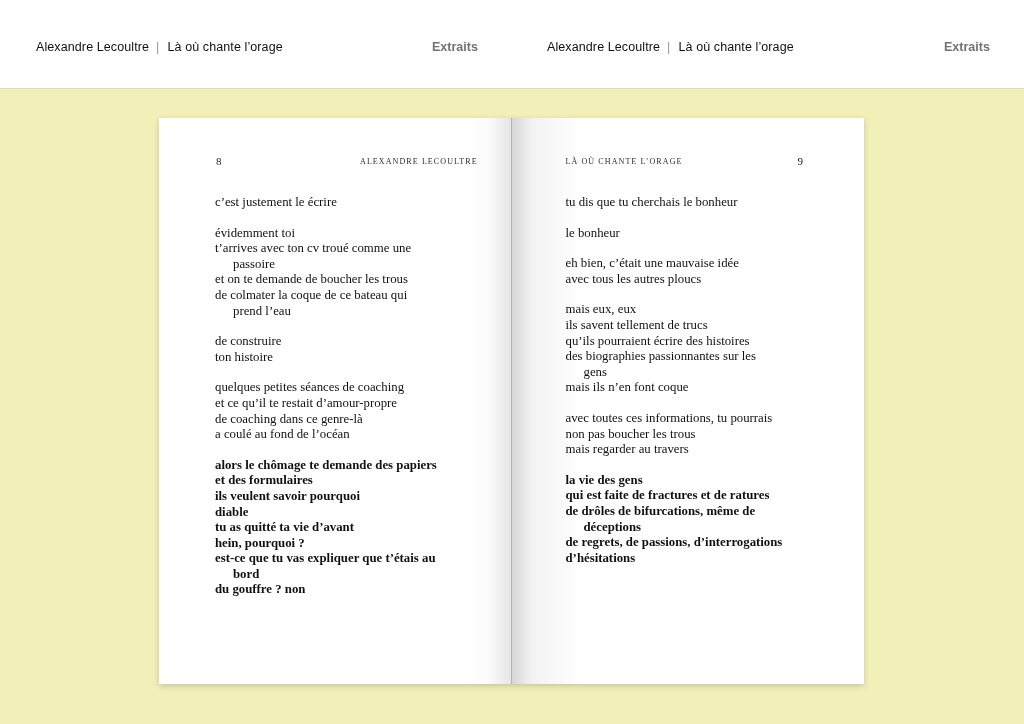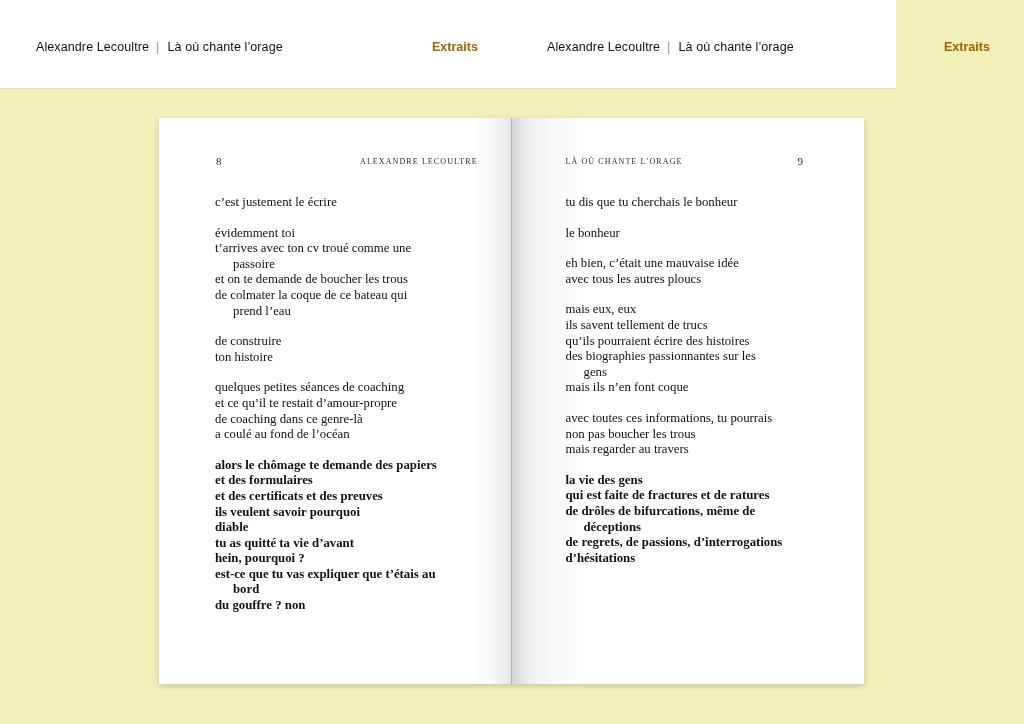--- a/index.html
+++ b/index.html
@@ -16,21 +16,21 @@
   .page {
     position: relative;
     width: 1024px;
     height: 724px;
   }
 
   
   .topbar {
     position: absolute;
     left: 0; top: 0;
-    width: 896px;
+    width: 1024px;
     height: 89px;
     background: #ffffff;
     border-bottom: 1px solid #dcdcc8;
     box-sizing: border-box;
   }
   .topbar-inner {
     position: relative;
     width: 100%;
     height: 100%;
   }
@@ -51,21 +51,21 @@
   .brand .author, .brand .title {
     display: inline-block;
   }
   .brand-left { left: 36px; }
   .brand-right { left: 547px; }
   .extraits {
     position: absolute;
     top: 40px;
     font-size: 12.5px;
     font-weight: bold;
-    color: #a16207;
+    color: #737373;
     white-space: nowrap;
   }
   .extraits-left { left: 432px; }
   .extraits-right { left: 944px; }
 
   
   .book {
     position: absolute;
     left: 159px;
     top: 118px;
@@ -197,21 +197,20 @@
             </div>
             <div class="stanza">
               <div class="line">quelques petites séances de coaching</div>
               <div class="line">et ce qu’il te restait d’amour-propre</div>
               <div class="line">de coaching dans ce genre-là</div>
               <div class="line">a coulé au fond de l’océan</div>
             </div>
             <div class="stanza">
               <div class="line">alors le chômage te demande des papiers</div>
               <div class="line">et des formulaires</div>
-              <div class="line">et des certificats et des preuves</div>
               <div class="line">ils veulent savoir pourquoi</div>
               <div class="line">diable</div>
               <div class="line">tu as quitté ta vie d’avant</div>
               <div class="line">hein, pourquoi ?</div>
               <div class="line">est-ce que tu vas expliquer que t’étais au</div>
               <div class="line indent">bord</div>
               <div class="line">du gouffre ? non</div>
             </div>
           </div>
       </div>

